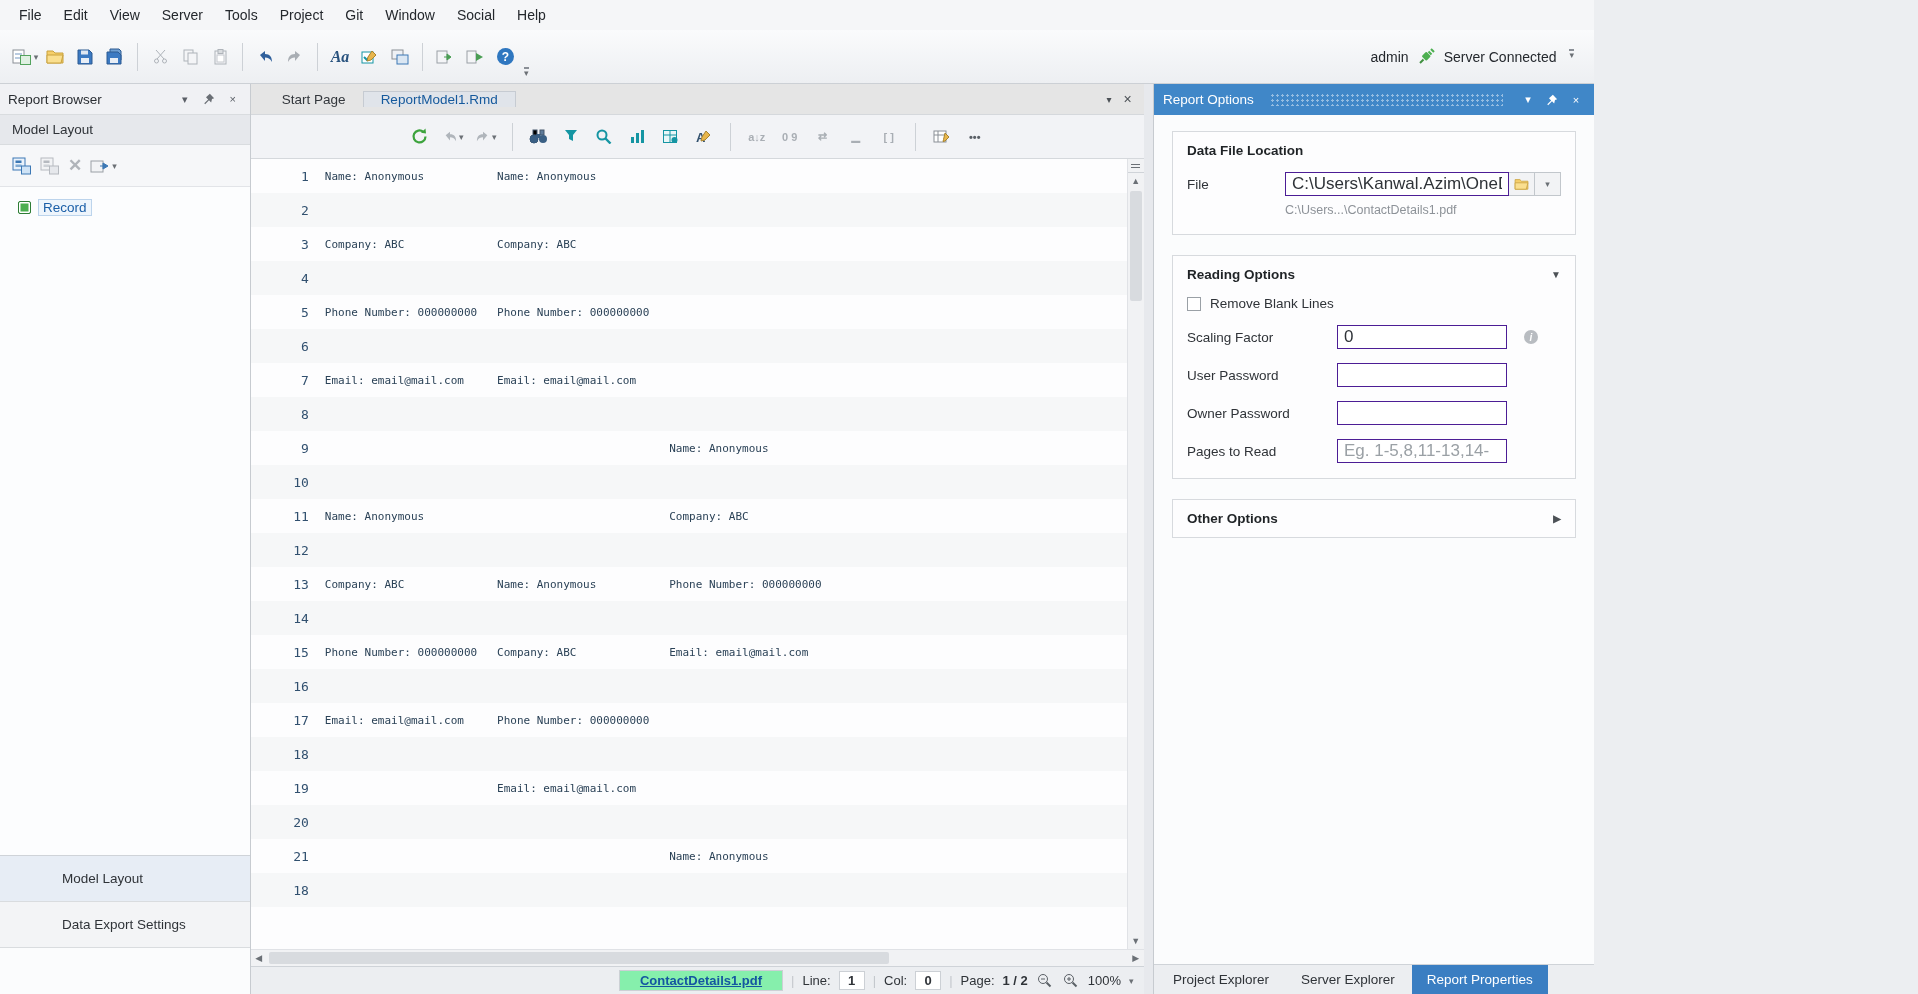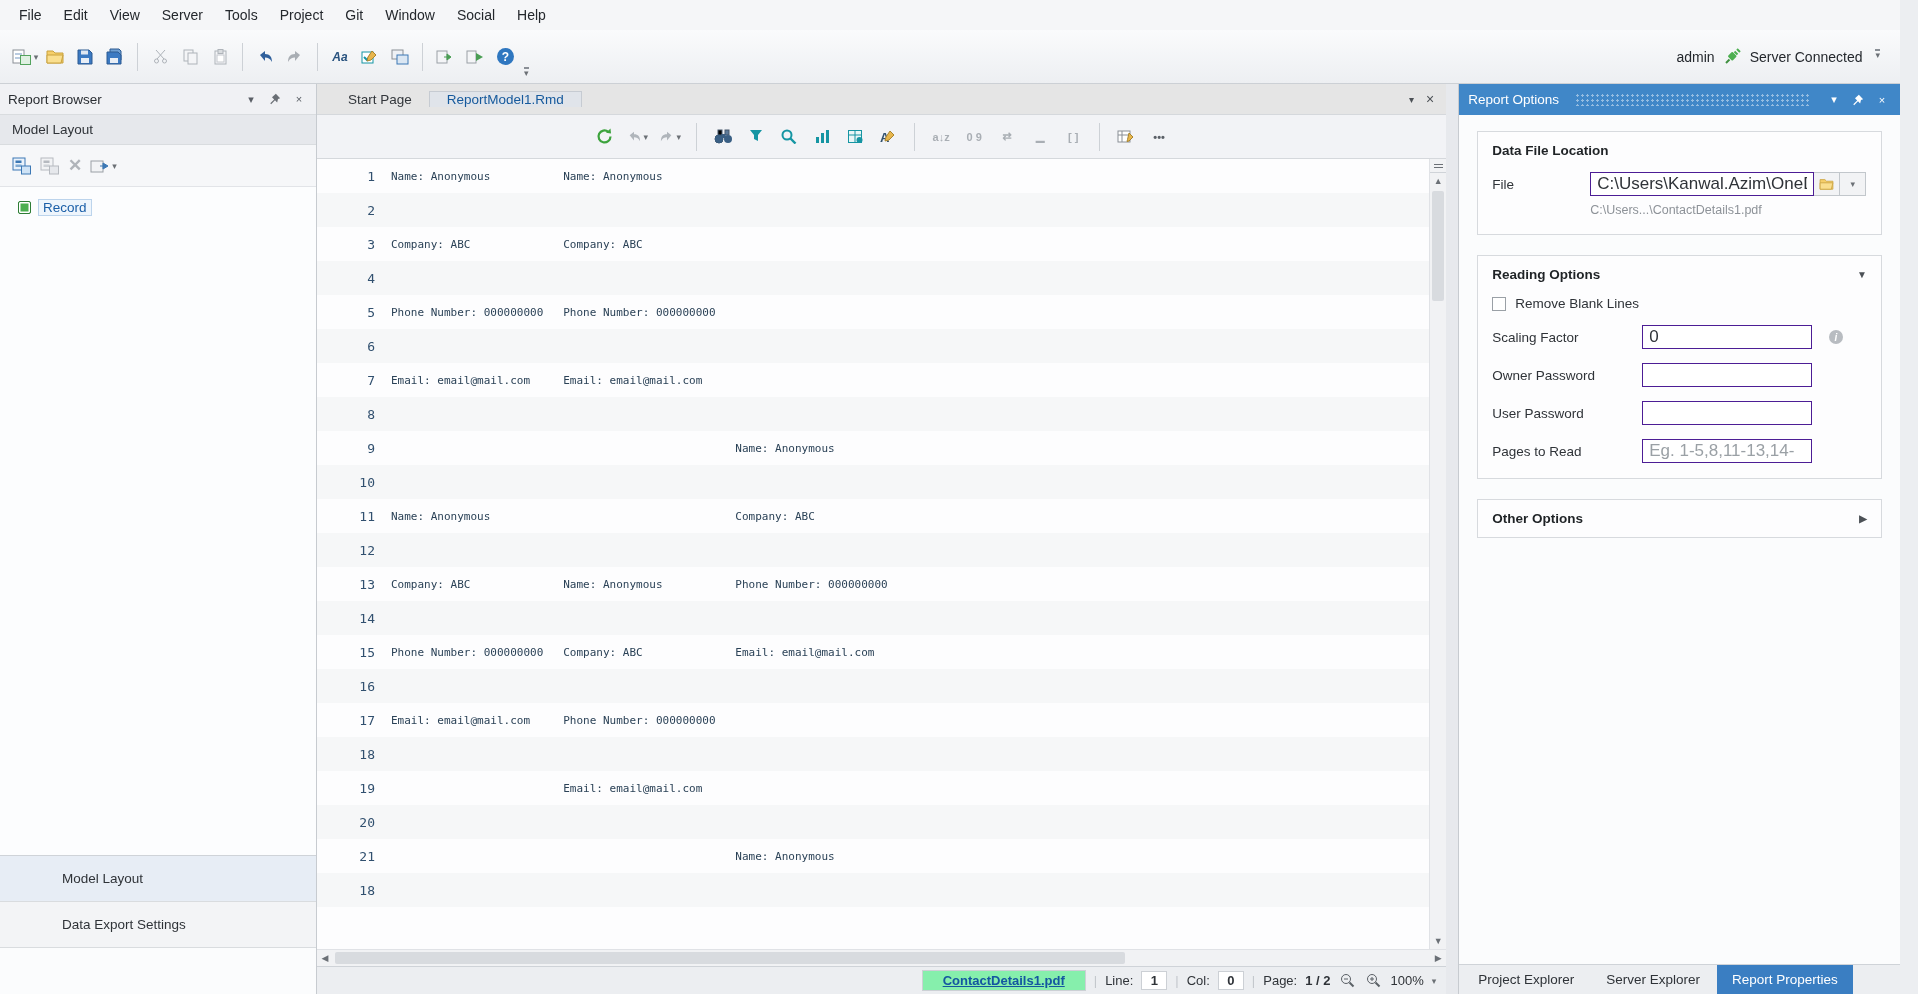--- a/index.html
+++ b/index.html
@@ -1,28 +1,28 @@
 <!DOCTYPE html>
 <html><head>
 <meta charset="utf-8">
 <style>
 *{margin:0;padding:0;box-sizing:border-box}
 html,body{width:1918px;height:994px;overflow:hidden;font-family:"Liberation Sans",sans-serif;font-size:14px;color:#35393f;background:#eceef1}
-.app{display:flex;flex-direction:column;width:1900px;height:994px}
+.app{display:flex;flex-direction:column;width:1594px;height:994px}
 
 .menubar{height:30px;display:flex;align-items:center;background:#f5f6f8;padding-left:8px}
 .menu-item{padding:5px 11px;color:#24282d;cursor:default}
 
 .toolbar{height:54px;display:flex;align-items:center;background:linear-gradient(#fafbfc,#edeff2);border-bottom:1px solid #ccd0d5;padding:0 10px}
 .tbtn{min-width:30px;height:32px;display:flex;align-items:center;justify-content:center;gap:2px;border-radius:3px}
 .tsep{width:1px;height:28px;background:#cdd1d6;margin:0 7px}
 .drop{font-size:9px;color:#6b7075}
 .overflow-mark{font-size:9px;color:#6b7075;border-top:2px solid #8a8f96;line-height:8px;align-self:flex-end;margin:0 0 6px 4px}
 .toolbar-right{margin-left:auto;display:flex;align-items:center;gap:9px;padding-right:10px;color:#24282d}
-.aa-glyph{font-family:Liberation Sans, sans-serif;font-style:italic;font-weight:bold;color:#28527e;font-size:12px}
+.aa-glyph{font-family:Liberation Serif, serif;font-style:italic;font-weight:bold;color:#28527e;font-size:16px}
 .gtxt{font-size:11px;color:#a9aeb4;font-weight:bold;letter-spacing:0}
 
 .content{flex:1;display:flex;min-height:0}
 
 .left-panel{width:320px;background:#f3f4f6;border-right:1px solid #c7cbd0;display:flex;flex-direction:column}
 .panel-header{height:31px;flex:none;display:flex;align-items:center;gap:6px;padding:0 8px;font-size:13.5px;color:#2a2e33;border-bottom:1px solid #d9dcdf;background:#f0f1f4}
 .panel-header .sp,.group-title .sp,.rp-header .spc{flex:1}
 .ph-icon{width:18px;height:18px;display:flex;align-items:center;justify-content:center;color:#5a5f66;font-size:11px}
 .section-band{height:30px;flex:none;display:flex;align-items:center;padding:0 12px;background:#e6e8ec;border-bottom:1px solid #d9dcdf;color:#2f3338;font-size:13.5px}
 .mini-toolbar{height:42px;flex:none;display:flex;align-items:center;gap:8px;padding:0 12px;background:#f6f7f9;border-bottom:1px solid #e2e4e8}
@@ -579,25 +579,25 @@
             <span class="flabel wide">Scaling Factor</span>
             <input class="finput ro-input" type="text" value="0" style="">
             <span class="info-icon">
               <svg width="16" height="16" viewBox="0 0 16 16">
                   <circle cx="8" cy="8" r="7" fill="#b8bcc1"></circle>
                   <text x="8" y="12" font-size="10" text-anchor="middle" fill="#fff" font-style="italic" font-weight="bold">i</text>
                 </svg>
             </span>
           </div>
           <div class="frow">
+            <span class="flabel wide">User Password</span>
+            <input class="finput ro-input" type="password" style="">
+          </div>
+          <div class="frow">
             <span class="flabel wide">Owner Password</span>
-            <input class="finput ro-input" type="password" style="">
-          </div>
-          <div class="frow">
-            <span class="flabel wide">User Password</span>
             <input class="finput ro-input" type="password" style="">
           </div>
           <div class="frow">
             <span class="flabel wide">Pages to Read</span>
             <input class="finput ro-input" type="text" placeholder="Eg. 1-5,8,11-13,14-" style="">
           </div>
         </div>
 
         <div class="group" style="padding-bottom:11px">
           <div class="group-title">

